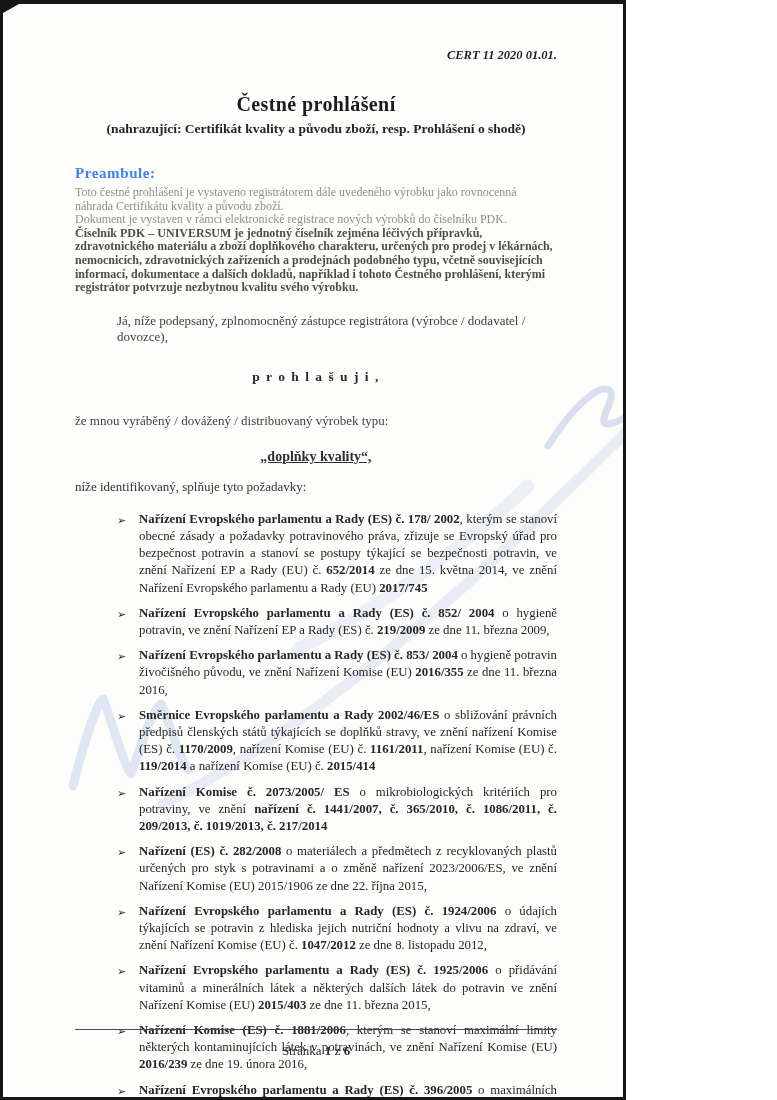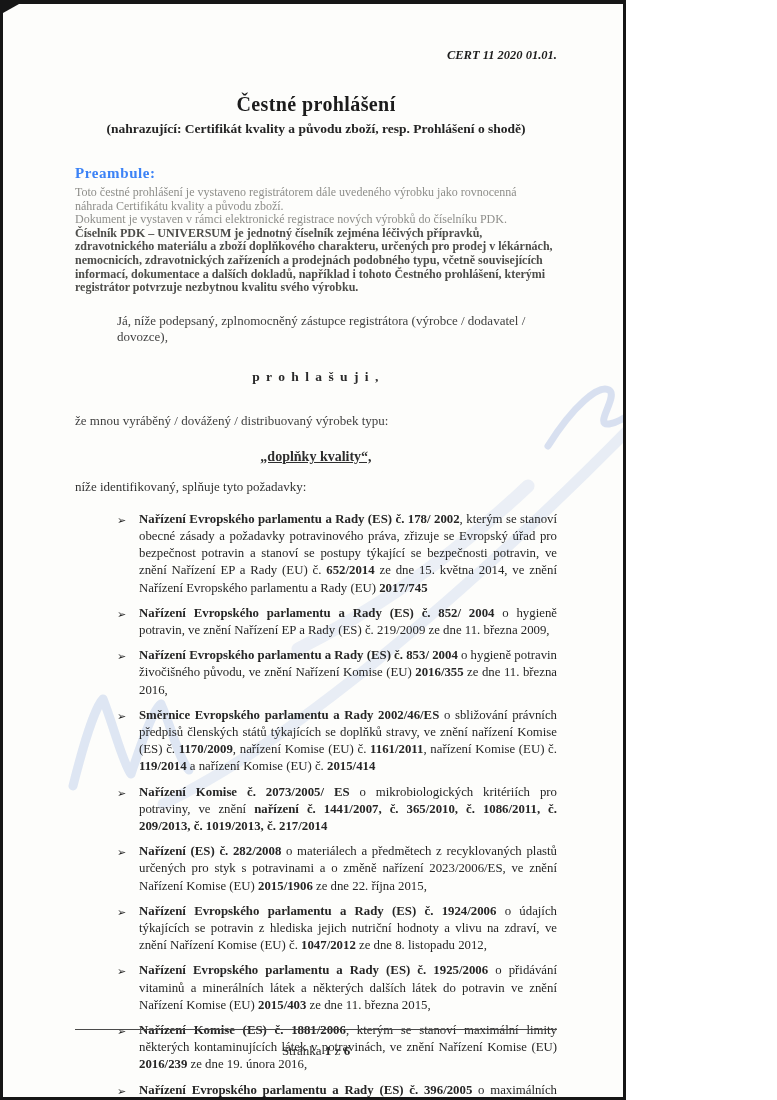--- a/index.html
+++ b/index.html
@@ -156,37 +156,37 @@
 
     <p class="requirements-intro">níže identifikovaný, splňuje tyto požadavky:</p>
 
     <div class="reqs">
       <div class="req">
         <span class="bullet">➢</span>
         <span><span style="font-weight: bold;">Nařízení Evropského parlamentu a Rady (ES) č. 178/ 2002</span><span>, kterým se stanoví obecné zásady a požadavky potravinového práva, zřizuje se Evropský úřad pro bezpečnost potravin a stanoví se postupy týkající se bezpečnosti potravin, ve znění Nařízení EP a Rady (EU) č. </span><span style="font-weight: bold;">652/2014</span><span> ze dne 15. května 2014, ve znění Nařízení Evropského parlamentu a Rady (EU) </span><span style="font-weight: bold;">2017/745</span></span>
       </div>
       <div class="req">
         <span class="bullet">➢</span>
-        <span><span style="font-weight: bold;">Nařízení Evropského parlamentu a Rady (ES) č. 852/ 2004</span><span> o hygieně potravin, ve znění Nařízení EP a Rady (ES) č. </span><span style="font-weight: normal;">219/2009</span><span> ze dne 11. března 2009,</span></span>
+        <span><span style="font-weight: bold;">Nařízení Evropského parlamentu a Rady (ES) č. 852/ 2004</span><span> o hygieně potravin, ve znění Nařízení EP a Rady (ES) č. </span><span style="font-weight: bold;">219/2009</span><span> ze dne 11. března 2009,</span></span>
       </div>
       <div class="req">
         <span class="bullet">➢</span>
         <span><span style="font-weight: bold;">Nařízení Evropského parlamentu a Rady (ES) č. 853/ 2004</span><span> o hygieně potravin živočišného původu, ve znění Nařízení Komise (EU) </span><span style="font-weight: bold;">2016/355</span><span> ze dne 11. března 2016,</span></span>
       </div>
       <div class="req">
         <span class="bullet">➢</span>
         <span><span style="font-weight: bold;">Směrnice Evropského parlamentu a Rady 2002/46/ES</span><span> o sbližování právních předpisů členských států týkajících se doplňků stravy, ve znění nařízení Komise (ES) č. </span><span style="font-weight: bold;">1170/2009</span><span>, nařízení Komise (EU) č. </span><span style="font-weight: bold;">1161/2011</span><span>, nařízení Komise (EU) č. </span><span style="font-weight: bold;">119/2014</span><span> a nařízení Komise (EU) č. </span><span style="font-weight: bold;">2015/414</span></span>
       </div>
       <div class="req">
         <span class="bullet">➢</span>
         <span><span style="font-weight: bold;">Nařízení Komise č. 2073/2005/ ES</span><span> o mikrobiologických kritériích pro potraviny, ve znění </span><span style="font-weight: bold;">nařízení č. 1441/2007, č. 365/2010, č. 1086/2011, č. 209/2013, č. 1019/2013, č. 217/2014</span></span>
       </div>
       <div class="req">
         <span class="bullet">➢</span>
-        <span><span style="font-weight: bold;">Nařízení (ES) č. 282/2008</span><span> o materiálech a předmětech z recyklovaných plastů určených pro styk s potravinami a o změně nařízení 2023/2006/ES, ve znění Nařízení Komise (EU) </span><span style="font-weight: bold; margin-top: 24px;">2015/1906</span><span> ze dne 22. října 2015,</span></span>
+        <span><span style="font-weight: bold;">Nařízení (ES) č. 282/2008</span><span> o materiálech a předmětech z recyklovaných plastů určených pro styk s potravinami a o změně nařízení 2023/2006/ES, ve znění Nařízení Komise (EU) </span><span style="font-weight: normal; margin-top: 24px;">2015/1906</span><span> ze dne 22. října 2015,</span></span>
       </div>
       <div class="req">
         <span class="bullet">➢</span>
         <span><span style="font-weight: bold;">Nařízení Evropského parlamentu a Rady (ES) č. 1924/2006</span><span> o údajích týkajících se potravin z hlediska jejich nutriční hodnoty a vlivu na zdraví, ve znění Nařízení Komise (EU) č. </span><span style="font-weight: bold;">1047/2012</span><span> ze dne 8. listopadu 2012,</span></span>
       </div>
       <div class="req">
         <span class="bullet">➢</span>
         <span><span style="font-weight: bold;">Nařízení Evropského parlamentu a Rady (ES) č. 1925/2006</span><span> o přidávání vitaminů a minerálních látek a některých dalších látek do potravin ve znění Nařízení Komise (EU) </span><span style="font-weight: bold;">2015/403</span><span> ze dne 11. března 2015,</span></span>
       </div>
       <div class="req">

